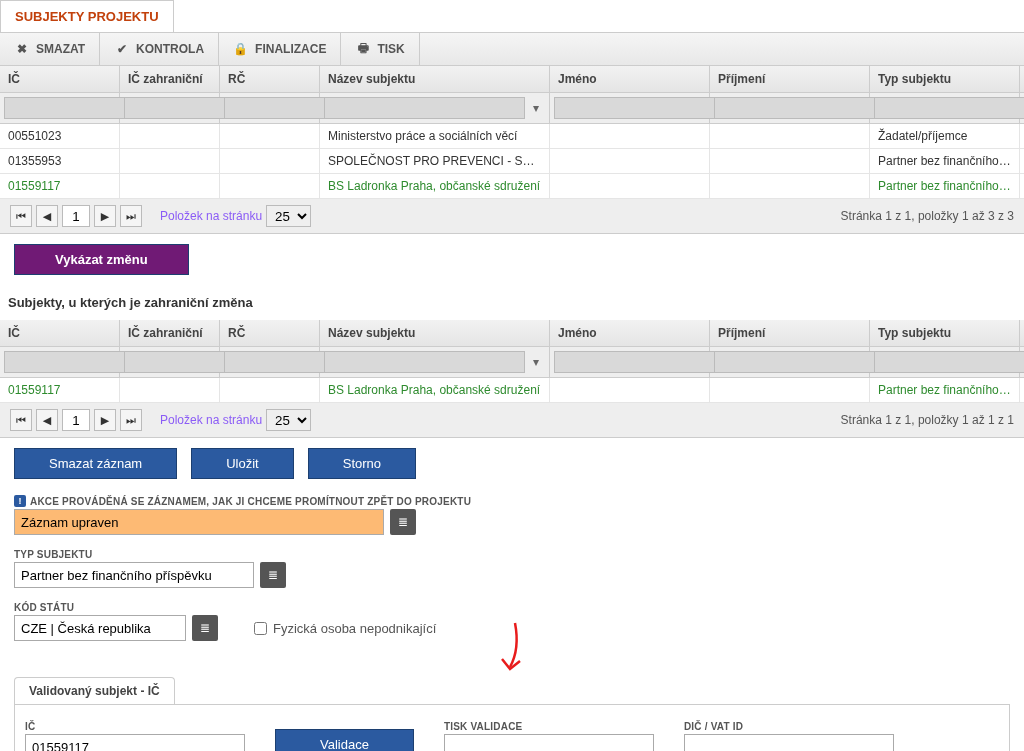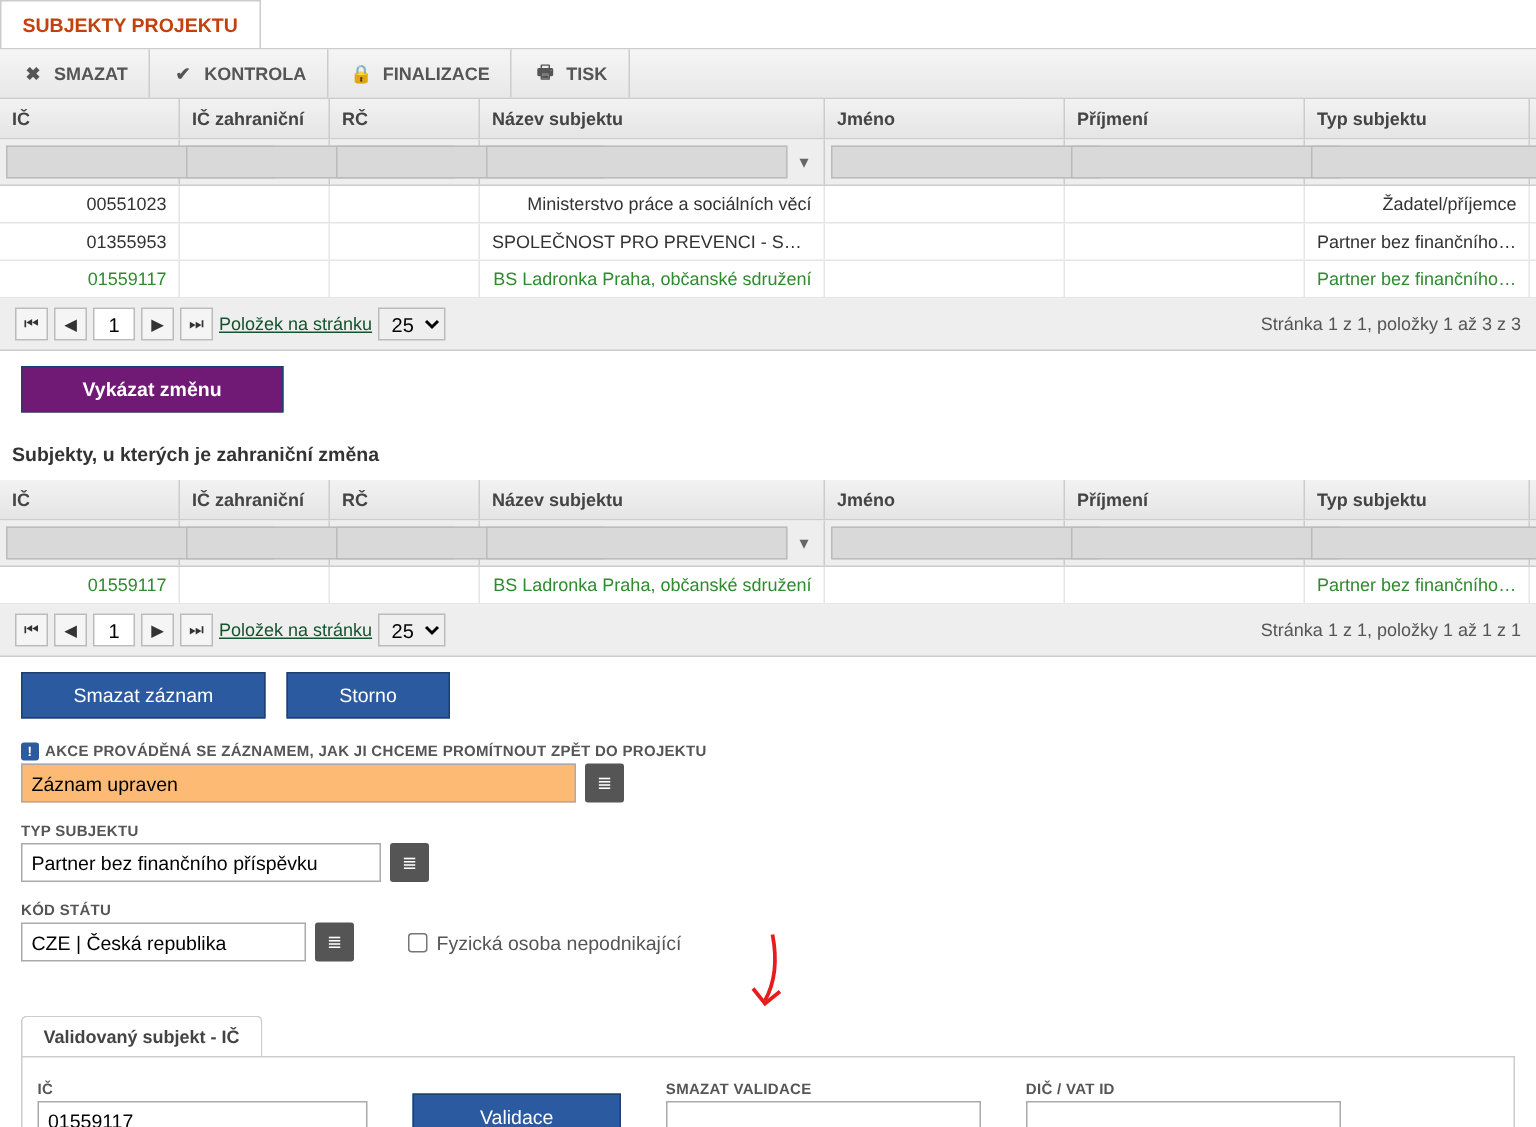--- a/index.html
+++ b/index.html
@@ -13,28 +13,28 @@
 .toolbar-btn .ticon { width: 16px; height: 16px; display: inline-flex; align-items: center; justify-content: center; }
 
 .grid-header { display: grid; grid-template-columns: 120px 100px 100px 230px 160px 160px 150px; background: linear-gradient(#f2f2f2, #e5e5e5); border-bottom: 1px solid #ccc; }
 .grid-header-cell { padding: 6px 8px; font-weight: bold; color: #444; border-right: 1px solid #ccc; font-size: 12px; }
 .filter-row { display: grid; grid-template-columns: 120px 100px 100px 230px 160px 160px 150px; background: #eee; border-bottom: 1px solid #ccc; }
 .filter-cell { display: flex; align-items: center; padding: 4px 4px; border-right: 1px solid #ccc; gap: 2px; }
 .filter-input { flex: 1; height: 22px; border: 1px solid #bbb; background: #d9d9d9; }
 .filter-funnel { width: 18px; height: 22px; display: inline-flex; align-items: center; justify-content: center; color: #666; }
 
 .grid-row { display: grid; grid-template-columns: 120px 100px 100px 230px 160px 160px 150px; border-bottom: 1px solid #e5e5e5; }
-.grid-cell { padding: 5px 8px; border-right: 1px solid #e5e5e5; overflow: hidden; white-space: nowrap; text-overflow: ellipsis; text-align: right; }
+.grid-cell { padding: 5px 8px; border-right: 1px solid #e5e5e5; overflow: hidden; white-space: nowrap; text-overflow: ellipsis; }
 .row-green .grid-cell { color: #2e8b2e; }
 
 .pager { display: flex; align-items: center; justify-content: space-between; padding: 6px 10px; background: #eee; border-bottom: 1px solid #ccc; }
 .pager-left { display: flex; align-items: center; gap: 4px; }
 .pager-btn { width: 22px; height: 22px; border: 1px solid #bbb; background: #f5f5f5; display: inline-flex; align-items: center; justify-content: center; cursor: pointer; font-size: 11px; }
 .pager-input { width: 28px; height: 22px; text-align: center; border: 1px solid #bbb; }
-.pager-label { margin-left: 0; color: #14532d; text-decoration: underline; }
+.pager-label { margin-left: 14px; color: #8b5cf6; }
 .pager-select { height: 22px; border: 1px solid #bbb; padding: 0 4px; }
 .pager-right { color: #555; font-size: 12px; }
 
 .big-btn { display: inline-block; padding: 7px 40px; background: #701a75; color: #fff; font-weight: bold; border: 1px solid #1c3f70; cursor: pointer; margin: 10px 0 10px 14px; font-size: 13px; }
 
 .section-title { font-weight: bold; padding: 10px 8px; font-size: 13px; }
 
 .form-btns { display: flex; gap: 14px; padding: 10px 14px; }
 .form-btn { padding: 7px 34px; background: #2b5aa0; color: #fff; font-weight: normal; border: 1px solid #1c3f70; cursor: pointer; font-size: 13px; }
 
@@ -221,20 +221,21 @@
     <span class="pager-btn">▶</span>
     <span class="pager-btn">⏭</span>
     <span class="pager-label">Položek na stránku</span>
     <select class="pager-select"><option>25</option></select>
   </div>
   <div class="pager-right">Stránka 1 z 1, položky 1 až 1 z 1</div>
 </div>
 
 <div class="form-btns">
   <button class="form-btn">Smazat záznam</button>
+  <button class="form-btn">Uložit</button>
   <button class="form-btn">Storno</button>
 </div>
 
 <div class="form-area arrow-wrap">
   <div class="field-label">
     <span class="req-icon">!</span>
     <span>AKCE PROVÁDĚNÁ SE ZÁZNAMEM, JAK JI CHCEME PROMÍTNOUT ZPĚT DO PROJEKTU</span>
   </div>
   <div class="input-row">
     <input class="text-input highlight" style="width: 370px;" value="Záznam upraven">
@@ -242,21 +243,21 @@
   </div>
 
   <div class="field-label">TYP SUBJEKTU</div>
   <div class="input-row">
     <input class="text-input" style="width: 240px;" value="Partner bez finančního příspěvku">
     <span class="lookup-btn">≣</span>
   </div>
 
   <div class="field-label">KÓD STÁTU</div>
   <div class="input-row">
-    <input class="text-input" style="width: 190px;" value="CZE | Česká republika">
+    <input class="text-input" style="width: 172px;" value="CZE | Česká republika">
     <span class="lookup-btn">≣</span>
     <label class="checkbox-wrap" style="margin-left:30px">
       <input type="checkbox" style="">
       <span>Fyzická osoba nepodnikající</span>
     </label>
   </div>
 
   <svg class="arrow-svg" width="50" height="60" style="left:490px; top:130px;">
     <path d="M25 4 Q 30 30 20 48" stroke="#e81c1c" stroke-width="2.5" fill="none"></path>
     <path d="M12 40 L20 50 L30 42" stroke="#e81c1c" stroke-width="2.5" fill="none"></path>
@@ -265,21 +266,21 @@
 
 <div class="tab-pane">
   <div class="sub-tab">Validovaný subjekt - IČ</div>
   <div class="pane-body">
     <div>
       <div class="field-label">IČ</div>
       <input class="text-input" style="width: 220px;" value="01559117">
     </div>
     <button class="form-btn" style="padding:7px 44px">Validace</button>
     <div>
-      <div class="field-label">SMAZAT VALIDACE</div>
+      <div class="field-label">TISK VALIDACE</div>
       <input class="text-input" style="width: 210px;">
     </div>
     <div>
       <div class="field-label">DIČ / VAT ID</div>
       <input class="text-input" style="width: 210px;">
     </div>
   </div>
 </div>
 
 

